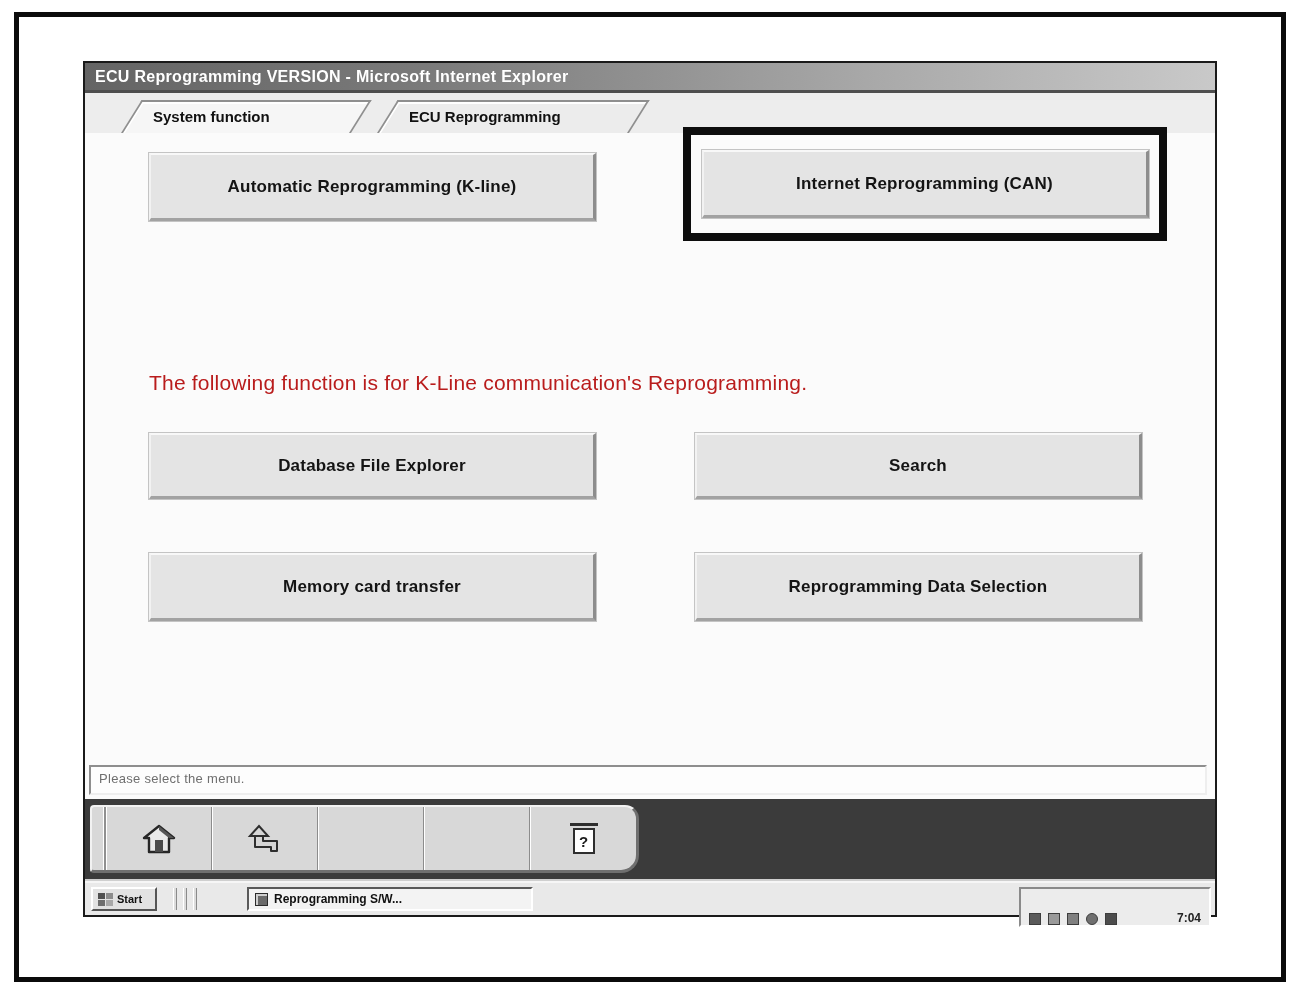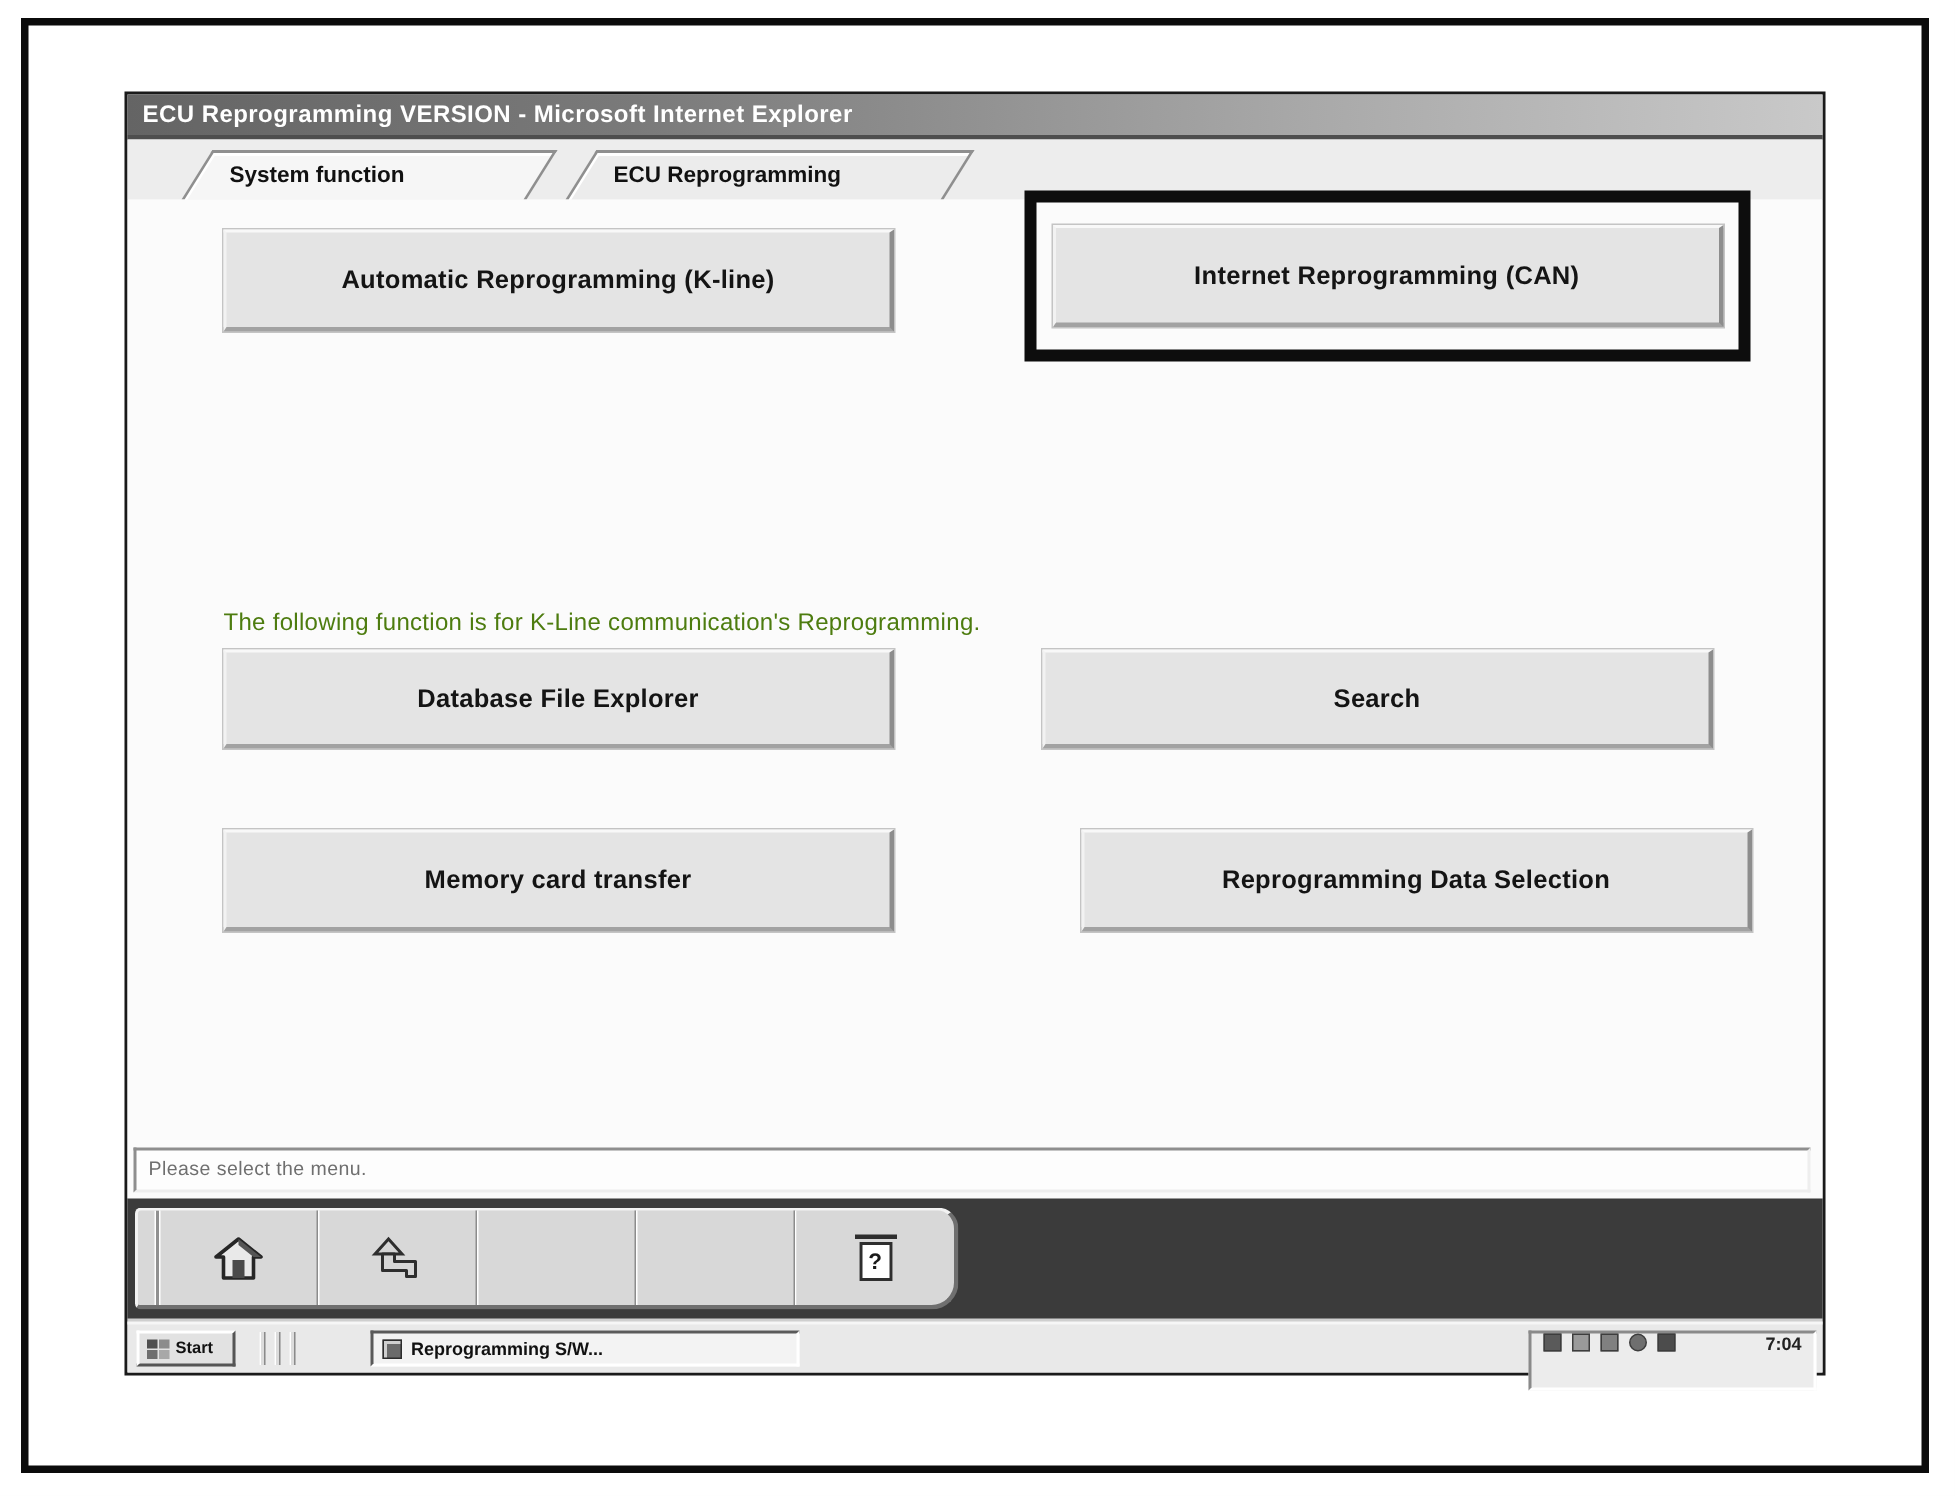--- a/index.html
+++ b/index.html
@@ -47,25 +47,25 @@
     border-top:2px solid #f8f8f8; border-left:2px solid #f2f2f2;
     border-right:3px solid #8d8d8d; border-bottom:3px solid #a2a2a2;
     box-shadow:0 0 0 1px #c4c4c4;
     font-weight:bold; font-size:17px; color:#141414; letter-spacing:0.2px;
     cursor:default; text-align:center;
   }
   .btn-kline   { left:64px;  top:20px;  width:447px; height:68px; }
   .can-frame   { position:absolute; left:598px; top:-6px; width:484px; height:114px;
                  border:8px solid #0d0d0d; display:flex; align-items:center; justify-content:center; }
   .btn-can     { position:relative; width:447px; height:68px; }
-  .instruction { position:absolute; left:64px; top:238px; font-size:16px; color:#4d7c0f; letter-spacing:0.2px;margin-top:36px; }
+  .instruction { position:absolute; left:64px; top:238px; font-size:21px; color:#b91c1c; letter-spacing:0.2px; }
   .btn-db      { left:64px;  top:300px; width:447px; height:66px; }
   .btn-search  { left:610px; top:300px; width:447px; height:66px; }
   .btn-mem     { left:64px;  top:420px; width:447px; height:68px; }
-  .btn-sel     { left:636px; top:420px; width:447px; height:68px;text-align:center; }
+  .btn-sel     { left:610px; top:420px; width:447px; height:68px;text-align:center; }
 
   
   .status-field {
     position:absolute; left:4px; top:702px; width:1118px; height:30px;
     background:#fdfdfd;
     border-top:2px solid #8e8e8e; border-left:2px solid #8e8e8e;
     border-right:2px solid #eeeeee; border-bottom:2px solid #eeeeee;
     font-size:13px; color:#6f6f6f; padding:4px 8px; letter-spacing:0.3px;
   }
 
@@ -113,21 +113,21 @@
   .task-btn {
     position:absolute; left:162px; top:4px; width:286px; height:24px;
     background:#f3f3f3; display:flex; align-items:center; gap:6px; padding:0 6px;
     border-top:2px solid #5a5a5a; border-left:2px solid #5a5a5a;
     border-right:2px solid #ffffff; border-bottom:2px solid #ffffff;
     font-weight:bold; font-size:12px; color:#111; white-space:nowrap; overflow:hidden;
   }
   .task-ico { width:13px; height:13px; background:#6b6b6b; border:1px solid #2c2c2c; box-shadow:inset 2px 2px 0 #cfcfcf; }
   .tray {
     position:absolute; right:4px; top:4px; width:192px; height:40px;
-    background:#ececec; display:flex; align-items:flex-start; gap:7px; padding:0 8px;
+    background:#ececec; display:flex; align-items:flex-end; gap:7px; padding:0 8px;
     border-top:2px solid #8a8a8a; border-left:2px solid #8a8a8a;
     border-right:2px solid #ffffff; border-bottom:2px solid #ffffff;
   }
   .tray-icon { width:12px; height:12px; background:#808080; border:1px solid #3d3d3d; }
   .tray-icon.a { background:#5a5a5a; } .tray-icon.b { background:#9a9a9a; }
   .tray-icon.c { background:#6f6f6f; border-radius:50%; } .tray-icon.d { background:#4c4c4c; }
   .tray-clock { margin-left:auto; font-size:12px; color:#222; font-weight:bold; }
 
   svg { display:block; }
 </style>

